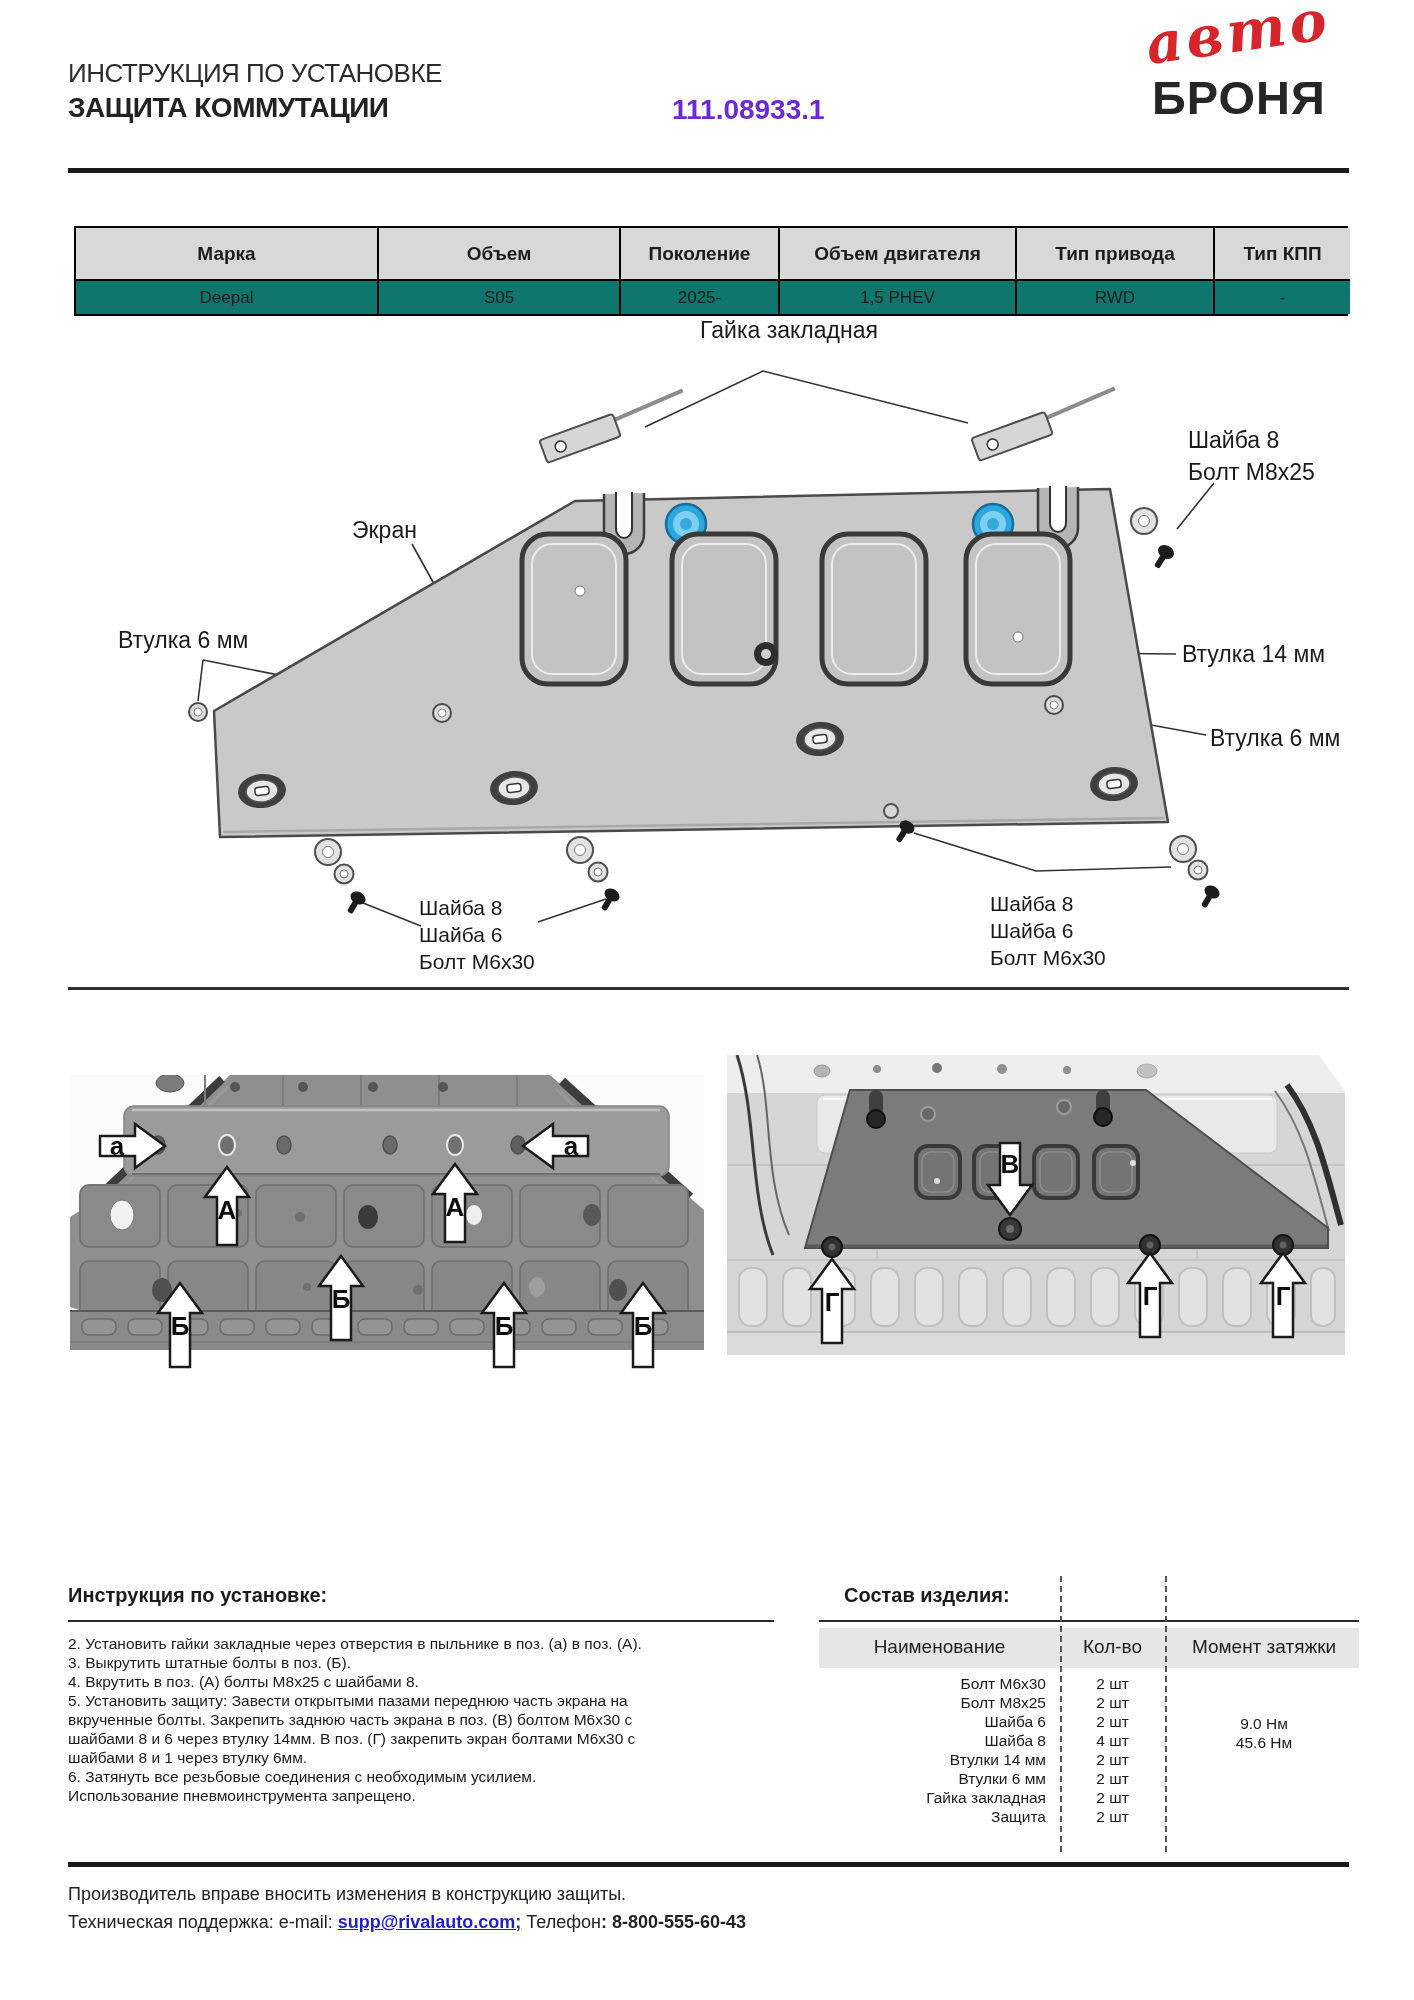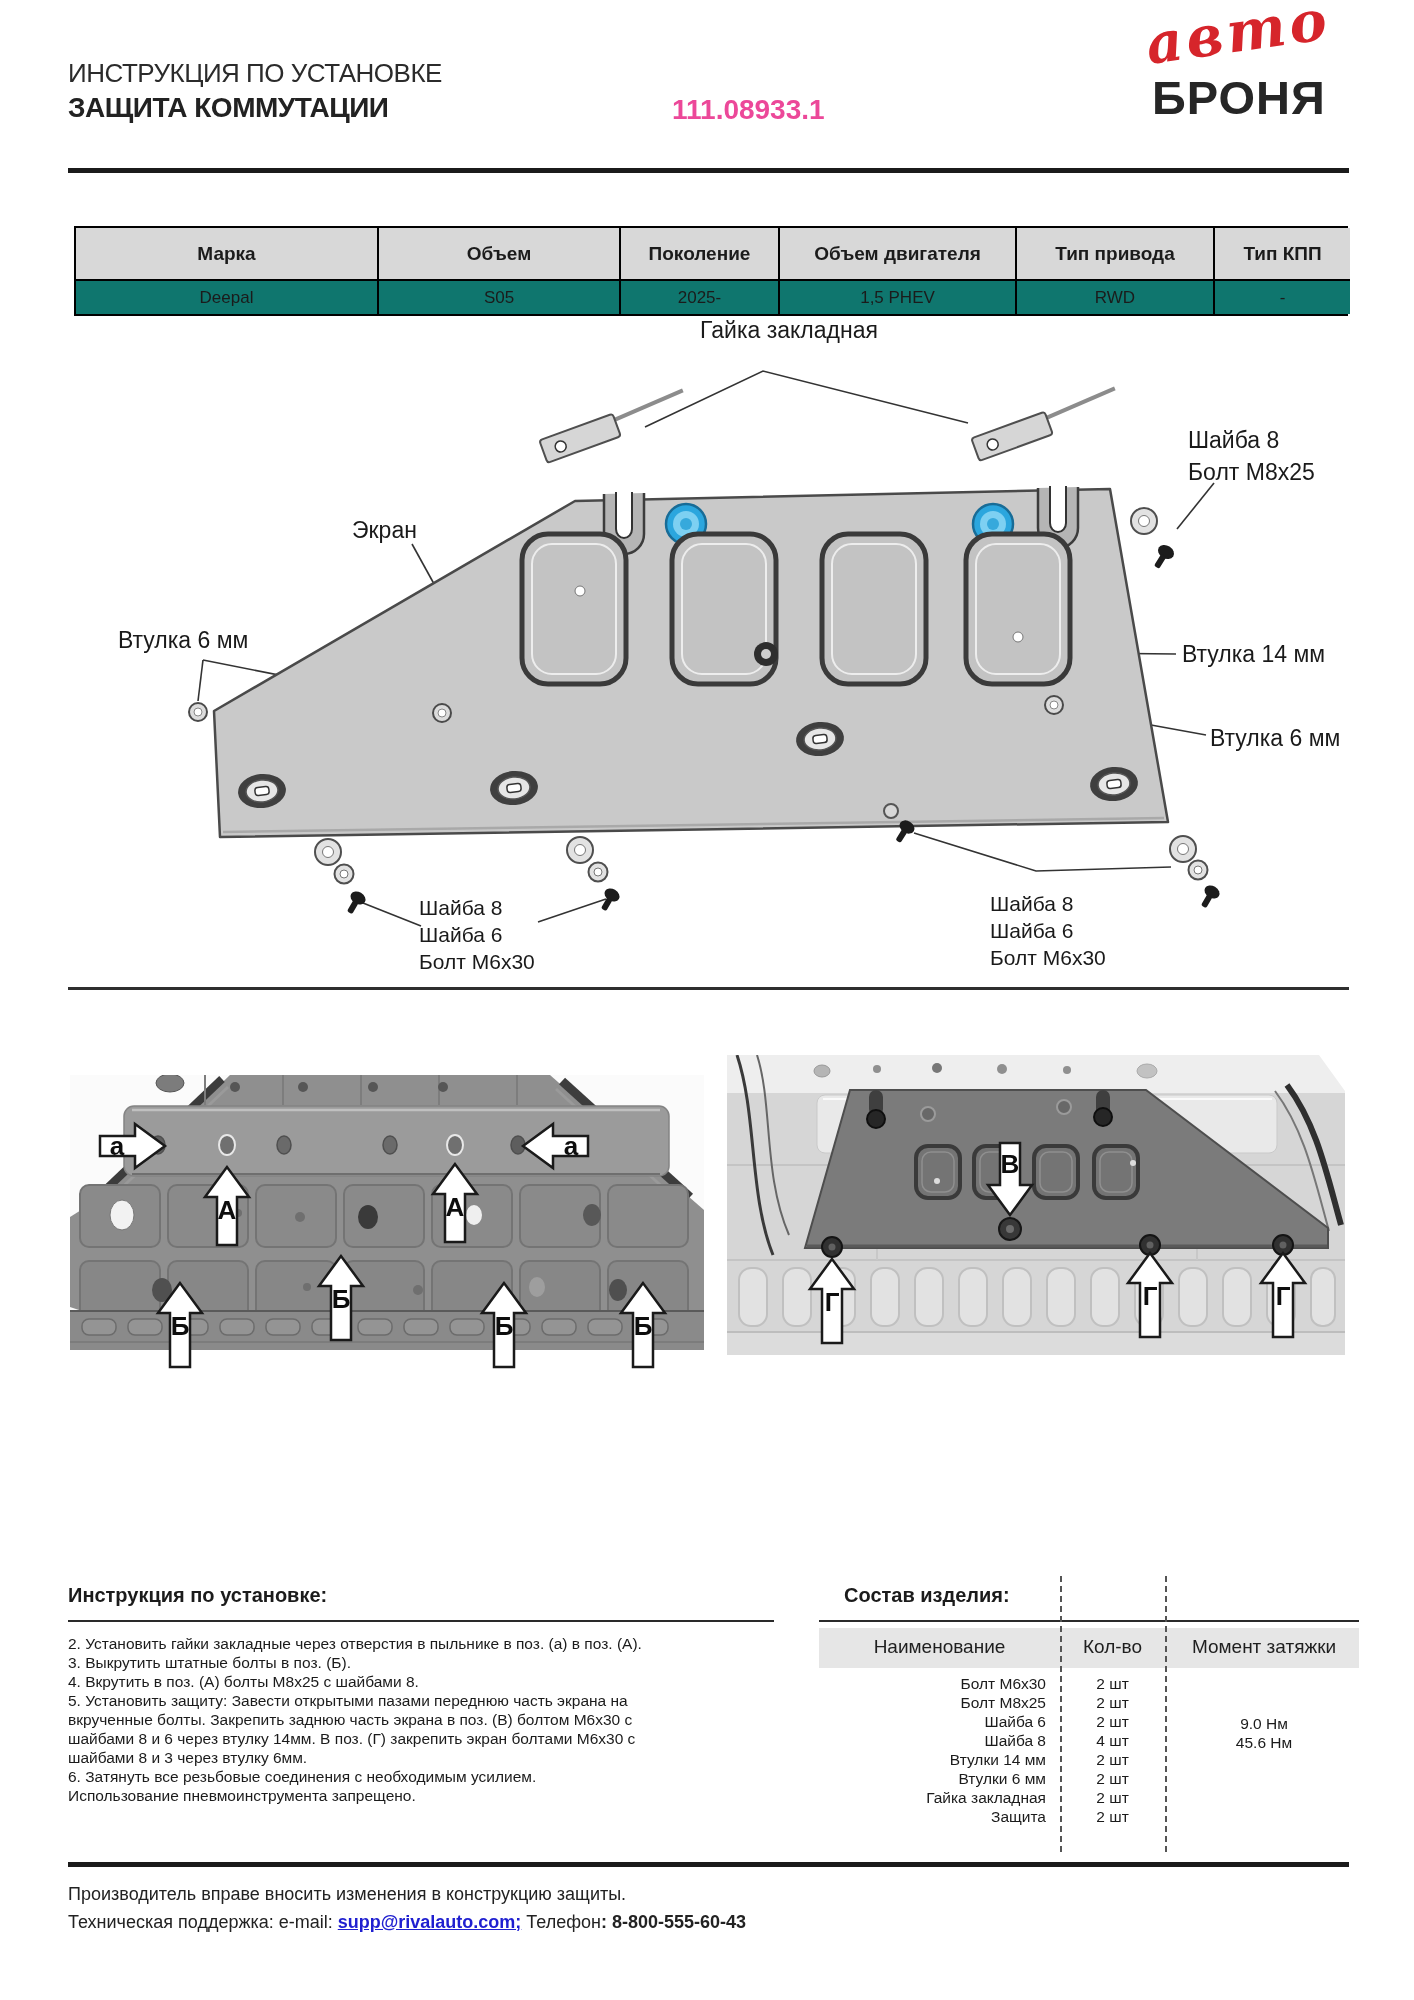--- a/index.html
+++ b/index.html
@@ -1,21 +1,21 @@
 <!DOCTYPE html>
 <html><head>
 <meta charset="utf-8">
 <style>
   html,body{margin:0;padding:0;background:#ffffff;}
   .page{position:relative;width:1414px;height:2000px;background:#fff;overflow:hidden;
         font-family:"Liberation Sans",sans-serif;color:#1b1b1b;}
   .abs{position:absolute;}
   .doc-title1{left:68px;top:58px;font-size:26px;font-weight:400;letter-spacing:-0.5px;color:#2b2b2b;white-space:nowrap;}
   .doc-title2{left:68px;top:92px;font-size:28px;font-weight:700;letter-spacing:-0.5px;color:#222;white-space:nowrap;}
-  .part-number{left:672px;top:94px;font-size:28px;font-weight:700;color:#ec4899;white-space:nowrap;}
+  .part-number{left:672px;top:94px;font-size:28px;font-weight:700;color:#6d28d9;white-space:nowrap;}
   .logo-top{left:1150px;top:16px;font-family:"DejaVu Serif",serif;font-style:italic;font-weight:700;
             font-size:56px;letter-spacing:4px;transform:rotate(-8deg);transform-origin:left bottom;line-height:1;}
   .logo-bottom{left:1152px;top:74px;font-size:47px;font-weight:900;letter-spacing:1px;color:#262626;line-height:1;}
   .rule-thick{background:#1b1b1b;height:5px;}
   .rule-thin{background:#2f2f2f;height:3px;}
   
   .spec{left:74px;top:178px;width:1274px;display:grid;
         grid-template-columns:303px 242px 159px 237px 198px 135px;
         grid-template-rows:53px 33px;border:2px solid #000;box-sizing:border-box;margin-top:48px;}
   .spec>div{display:flex;align-items:center;justify-content:center;border-right:2px solid #000;box-sizing:border-box;}
@@ -429,21 +429,21 @@
   <div>
     <div class="abs inst-title">Инструкция по установке:</div>
     <div class="abs inst-underline"></div>
     <div class="abs inst-lines">
       <div>2. Установить гайки закладные через отверстия в пыльнике в поз. (а) в поз. (А).</div>
       <div>3. Выкрутить штатные болты в поз. (Б).</div>
       <div>4. Вкрутить в поз. (А) болты М8х25 с шайбами 8.</div>
       <div>5. Установить защиту: Завести открытыми пазами переднюю часть экрана на</div>
       <div>вкрученные болты. Закрепить заднюю часть экрана в поз. (В) болтом М6х30 с</div>
       <div>шайбами 8 и 6 через втулку 14мм. В поз. (Г) закрепить экран болтами М6х30 с</div>
-      <div>шайбами 8 и 3 через втулку 6мм.</div>
+      <div>шайбами 8 и 1 через втулку 6мм.</div>
       <div>6. Затянуть все резьбовые соединения с необходимым усилием.</div>
       <div>Использование пневмоинструмента запрещено.</div>
     </div>
   </div>
 
   <div>
     <div class="abs parts-title">Состав изделия:</div>
     <div class="abs parts-rule"></div>
     <div class="abs parts-band"></div>
     <div class="abs parts-h ph-name">Наименование</div>

